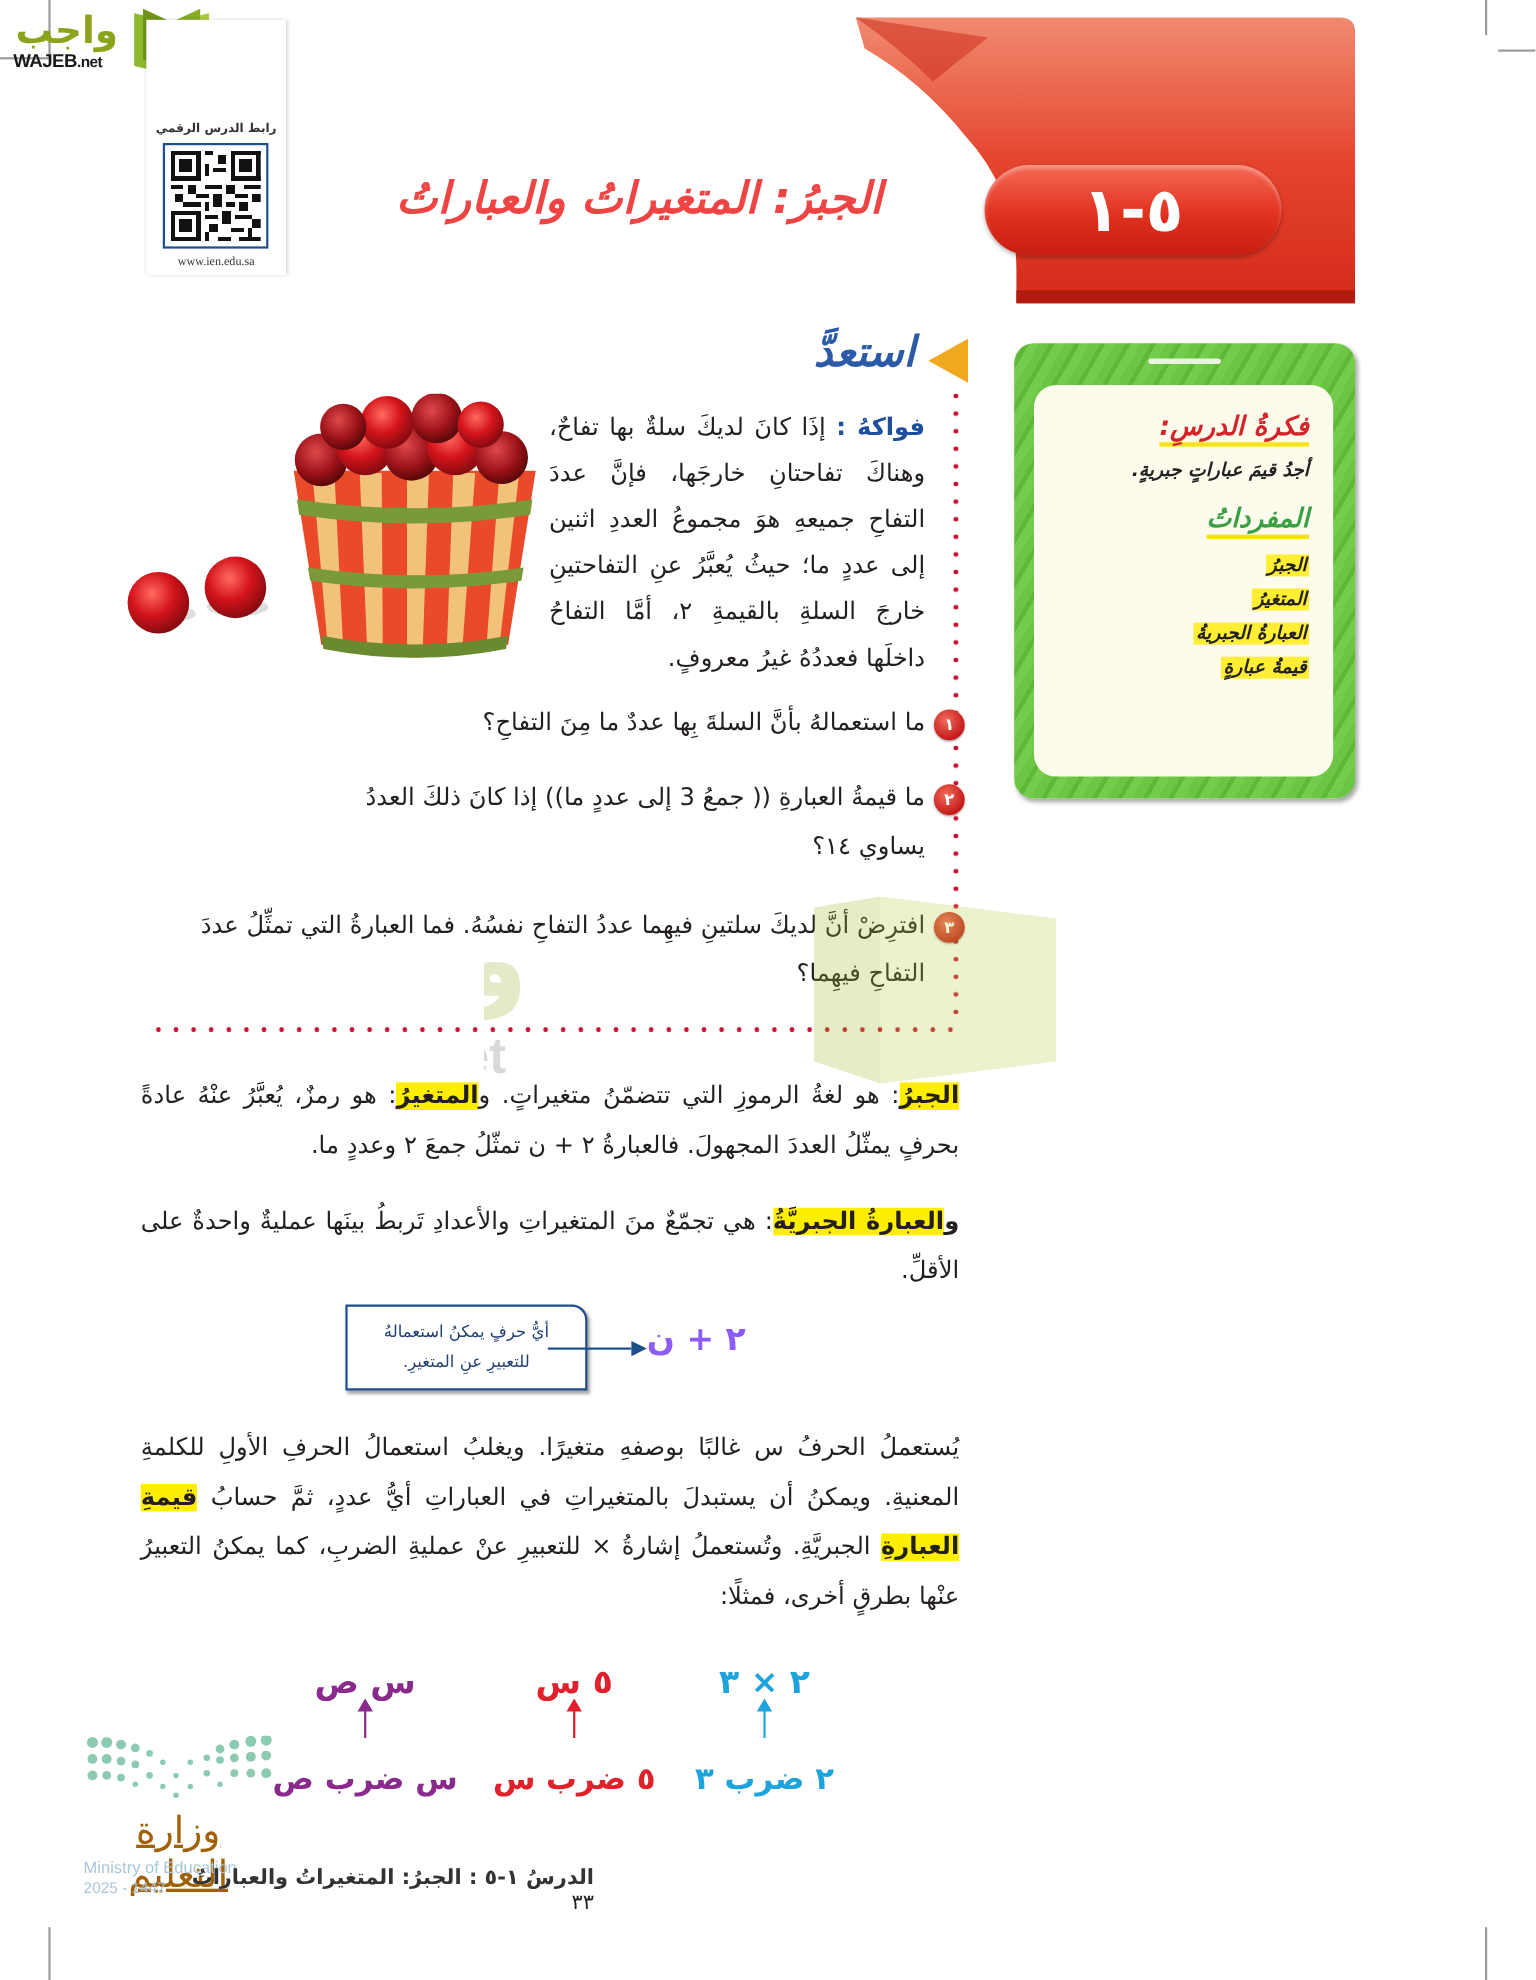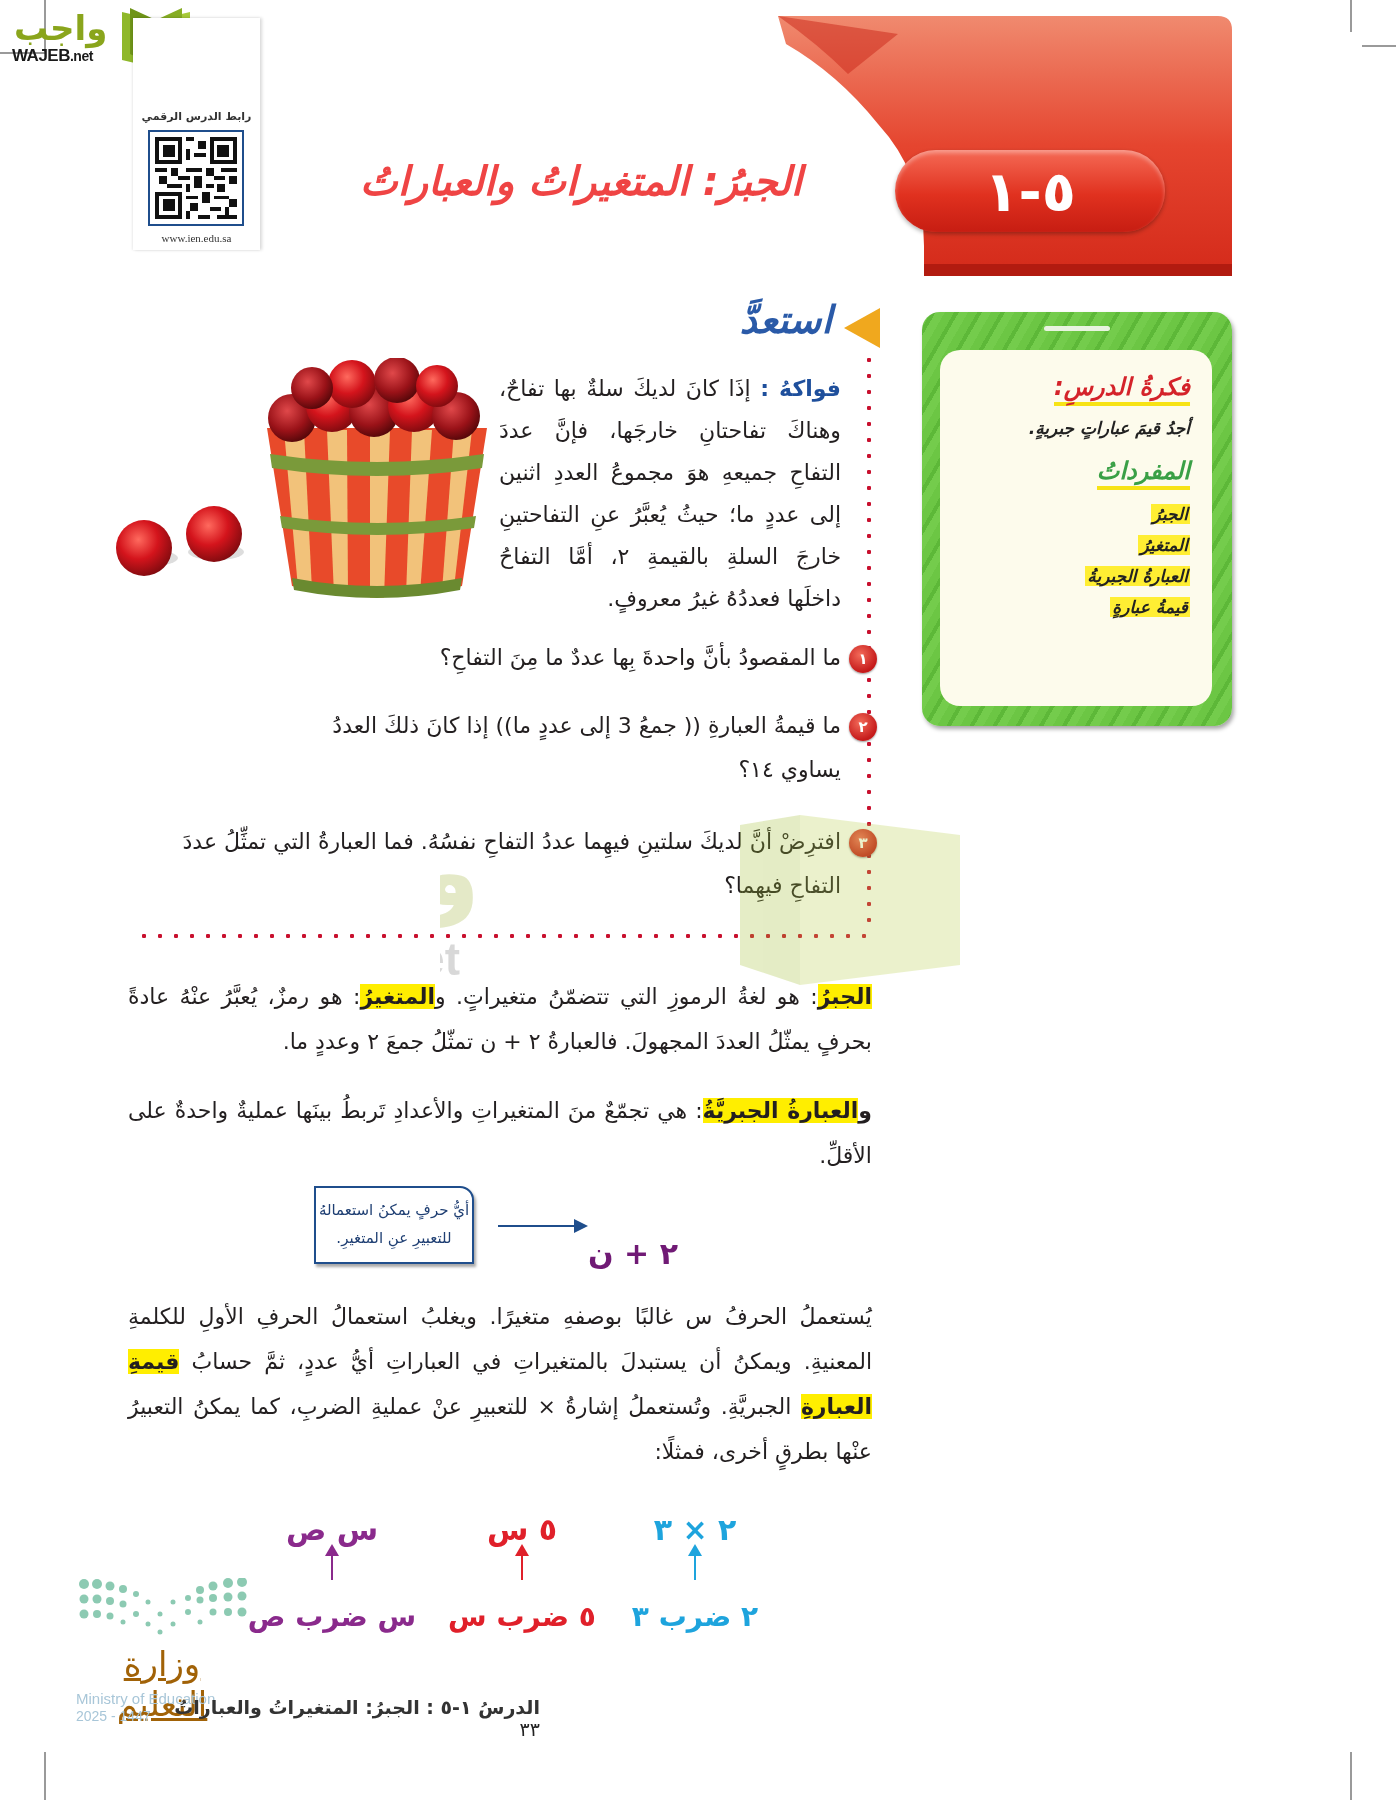--- a/index.html
+++ b/index.html
@@ -57,24 +57,24 @@
     .card-h2 { font-size: 24px; font-weight: bold; color: #3aa046; display: inline-block; border-bottom: 4px solid #f7e315; line-height: 30px; margin-top: 18px; }
     .vocab { list-style: none; margin-top: 14px; }
     .vocab li { margin-bottom: 11px; }
     .vocab span { font-size: 17px; font-weight: bold; color: #222; background: #ffee33; padding: 0 2px; }
 
     
     .para { position: absolute; right: 524px; width: 744px; font-size: 22px; line-height: 45px; text-align: justify; text-align-last: right; }
     .hl { background: #ffee00; font-weight: bold; }
 
     
-    .callout { left: 314px; top: 1186px; width: 160px; height: 78px; border: 2px solid #1f4e8c; border-top-right-radius: 14px; background: #fff; box-shadow: 2px 3px 3px rgba(0,0,0,0.35); font-size: 15px; line-height: 28px; text-align: center; color: #1f3f73; padding-top: 8px; }
+    .callout { left: 314px; top: 1186px; width: 220px; height: 78px; border: 2px solid #1f4e8c; border-top-right-radius: 14px; background: #fff; box-shadow: 2px 3px 3px rgba(0,0,0,0.35); font-size: 15px; line-height: 28px; text-align: center; color: #1f3f73; padding-top: 8px; }
     .callout-line { left: 498px; top: 1225px; width: 76px; height: 2px; background: #1f4e8c; }
     .callout-arrow { left: 574px; top: 1219px; width: 0; height: 0; border-top: 7px solid transparent; border-bottom: 7px solid transparent; border-left: 14px solid #1f4e8c; }
-    .expr { left: 588px; top: 1200px; font-size: 30px; font-weight: bold; color: #701a75; direction: rtl; margin-top: 36px; }
+    .expr { left: 588px; top: 1200px; font-size: 30px; font-weight: bold; color: #8b5cf6; direction: rtl; }
 
     
     .ex { position: absolute; width: 200px; text-align: center; font-weight: bold; }
     .ex .top { font-size: 30px; line-height: 40px; }
     .ex .stem { margin: 2px auto 0; width: 2px; height: 28px; position: relative; }
     .ex .stem::before { content: ""; position: absolute; left: -6px; top: -8px; border-left: 7px solid transparent; border-right: 7px solid transparent; border-bottom: 12px solid currentColor; }
     .ex .bottom { font-size: 28px; line-height: 42px; margin-top: 16px; }
     .min-en { left: 76px; top: 1690px; font-size: 15px; color: #a8c6d8; direction: ltr; font-family: "Liberation Sans", sans-serif; }
     .min-year { left: 76px; top: 1708px; font-size: 14px; color: #a8c6d8; direction: ltr; font-family: "Liberation Sans", sans-serif; }
 
@@ -225,21 +225,21 @@
   <circle cx="302" cy="48" r="26" fill="url(#ap)"></circle>
   <circle cx="344" cy="58" r="24" fill="url(#apd)"></circle>
   <circle cx="240" cy="26" r="24" fill="url(#ap)"></circle>
   <circle cx="285" cy="22" r="23" fill="url(#apd)"></circle>
   <circle cx="200" cy="30" r="21" fill="url(#apd)"></circle>
   <circle cx="325" cy="28" r="21" fill="url(#ap)"></circle>
 </svg>
 
 <div class="q" style="top:636px;width:420px;">
   <span class="q-num">١</span>
-  <span>ما المقصودُ بأنَّ واحدةَ بِها عددٌ ما مِنَ التفاحِ؟</span>
+  <span>ما استعمالهُ بأنَّ السلةَ بِها عددٌ ما مِنَ التفاحِ؟</span>
 </div>
 <div class="q" style="top:704px;width:560px;">
   <span class="q-num">٢</span>
   <span>ما قيمةُ العبارةِ (( جمعُ 3 إلى عددٍ ما)) إذا كانَ ذلكَ العددُ يساوي ١٤؟</span>
 </div>
 <div class="q" style="top:820px;width:700px;">
   <span class="q-num">٣</span>
   <span>افترِضْ أنَّ لديكَ سلتينِ فيهِما عددُ التفاحِ نفسُهُ. فما العبارةُ التي تمثِّلُ عددَ التفاحِ فيهِما؟</span>
 </div>
 

